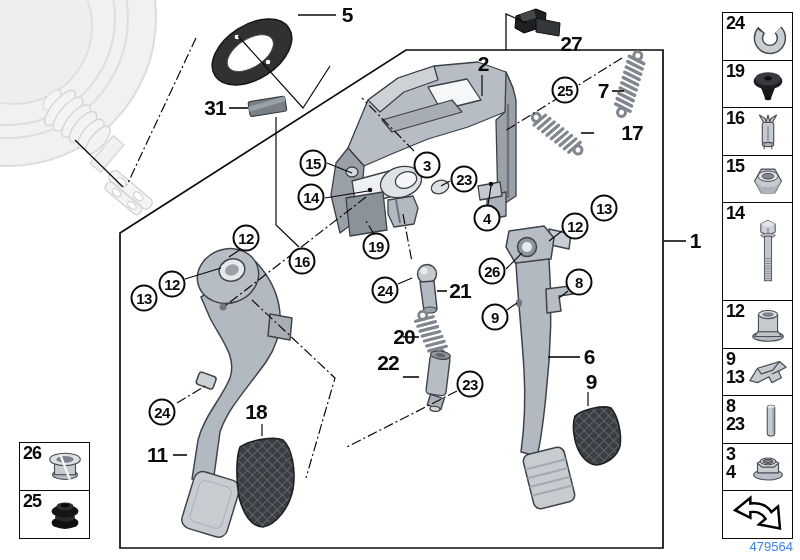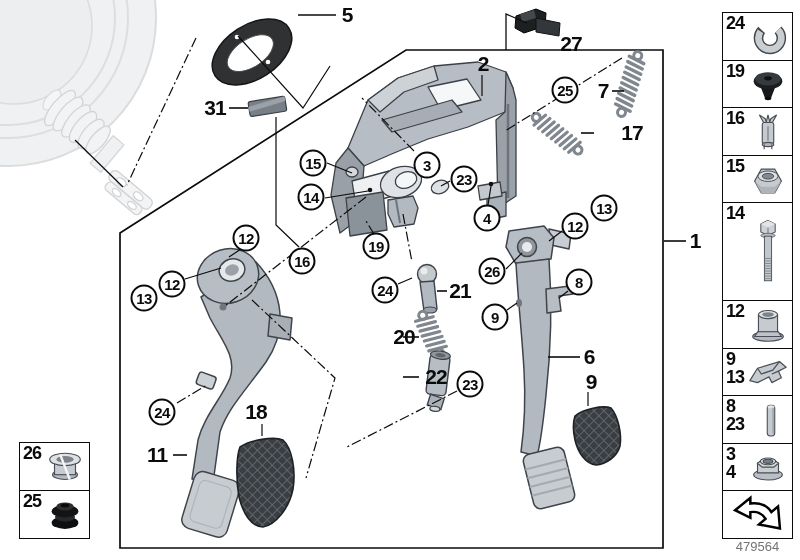--- a/index.html
+++ b/index.html
@@ -20,22 +20,22 @@
   .legend-box{position:relative;height:49px;margin-top:-1.5px;border:1.5px solid #0b0b0b;
            box-sizing:border-box;background:#fff;}
   .legend-box:first-child{margin-top:0;}
   .legend-box.tall{height:99.5px;}
   .legend-nums{position:absolute;left:3px;top:1px;display:flex;flex-direction:column;
            font-weight:700;font-size:18px;line-height:1.02;color:#0b0b0b;letter-spacing:-1px;}
   .legend-icon{position:absolute;right:1px;bottom:1px;}
   .legend-icon svg{display:block;}
   .legend-box.tall .legend-icon{top:3px;bottom:auto;}
   .legend-box.arrow .legend-icon{position:absolute;left:50%;top:50%;transform:translate(-50%,-50%);right:auto;bottom:auto;}
-  #diagram-number{position:absolute;left:722px;top:539px;width:71px;text-align:center;
-           font-size:13px;color:#737373;z-index:5;}
+  #diagram-number{position:absolute;left:722px;top:539px;width:71px;text-align:right;
+           font-size:13px;color:#3b82f6;z-index:5;}
 </style>
 </head>
 <body>
 
 <div id="root">
 
 <svg id="artwork" width="800" height="560" viewBox="0 0 800 560">
   <defs>
     <pattern id="padhatch" width="7" height="7" patternUnits="userSpaceOnUse" patternTransform="rotate(45)">
       <rect width="7" height="7" fill="#3a3e42"></rect>
@@ -243,21 +243,21 @@
       <div class="balloon" style="left: 470px; top: 384px;">23</div>
       <div class="plain-label" style="left: 347px; top: 15px;">5</div>
       <div class="plain-label" style="left: 571px; top: 20px; margin-top: 24px;">27</div>
       <div class="plain-label" style="left: 483px; top: 64px;">2</div>
       <div class="plain-label" style="left: 603px; top: 91px;">7</div>
       <div class="plain-label" style="left: 632px; top: 133px;">17</div>
       <div class="plain-label" style="left: 215px; top: 108px;">31</div>
       <div class="plain-label" style="left: 695px; top: 241px;">1</div>
       <div class="plain-label" style="left: 460px; top: 291px;">21</div>
       <div class="plain-label" style="left: 388px; top: 337px; margin-left: 16px;">20</div>
-      <div class="plain-label" style="left: 388px; top: 377px; margin-left: 48px;">22</div>
+      <div class="plain-label" style="left: 388px; top: 363px;">22</div>
       <div class="plain-label" style="left: 256px; top: 412px;">18</div>
       <div class="plain-label" style="left: 157px; top: 455px;">11</div>
       <div class="plain-label" style="left: 589px; top: 357px;">6</div>
       <div class="plain-label" style="left: 591px; top: 382px;">9</div>
     </div>
 
 <div id="legend-right" class="legend-col">
       <div class="legend-box">
         <div class="legend-nums">
           <span>24</span>

